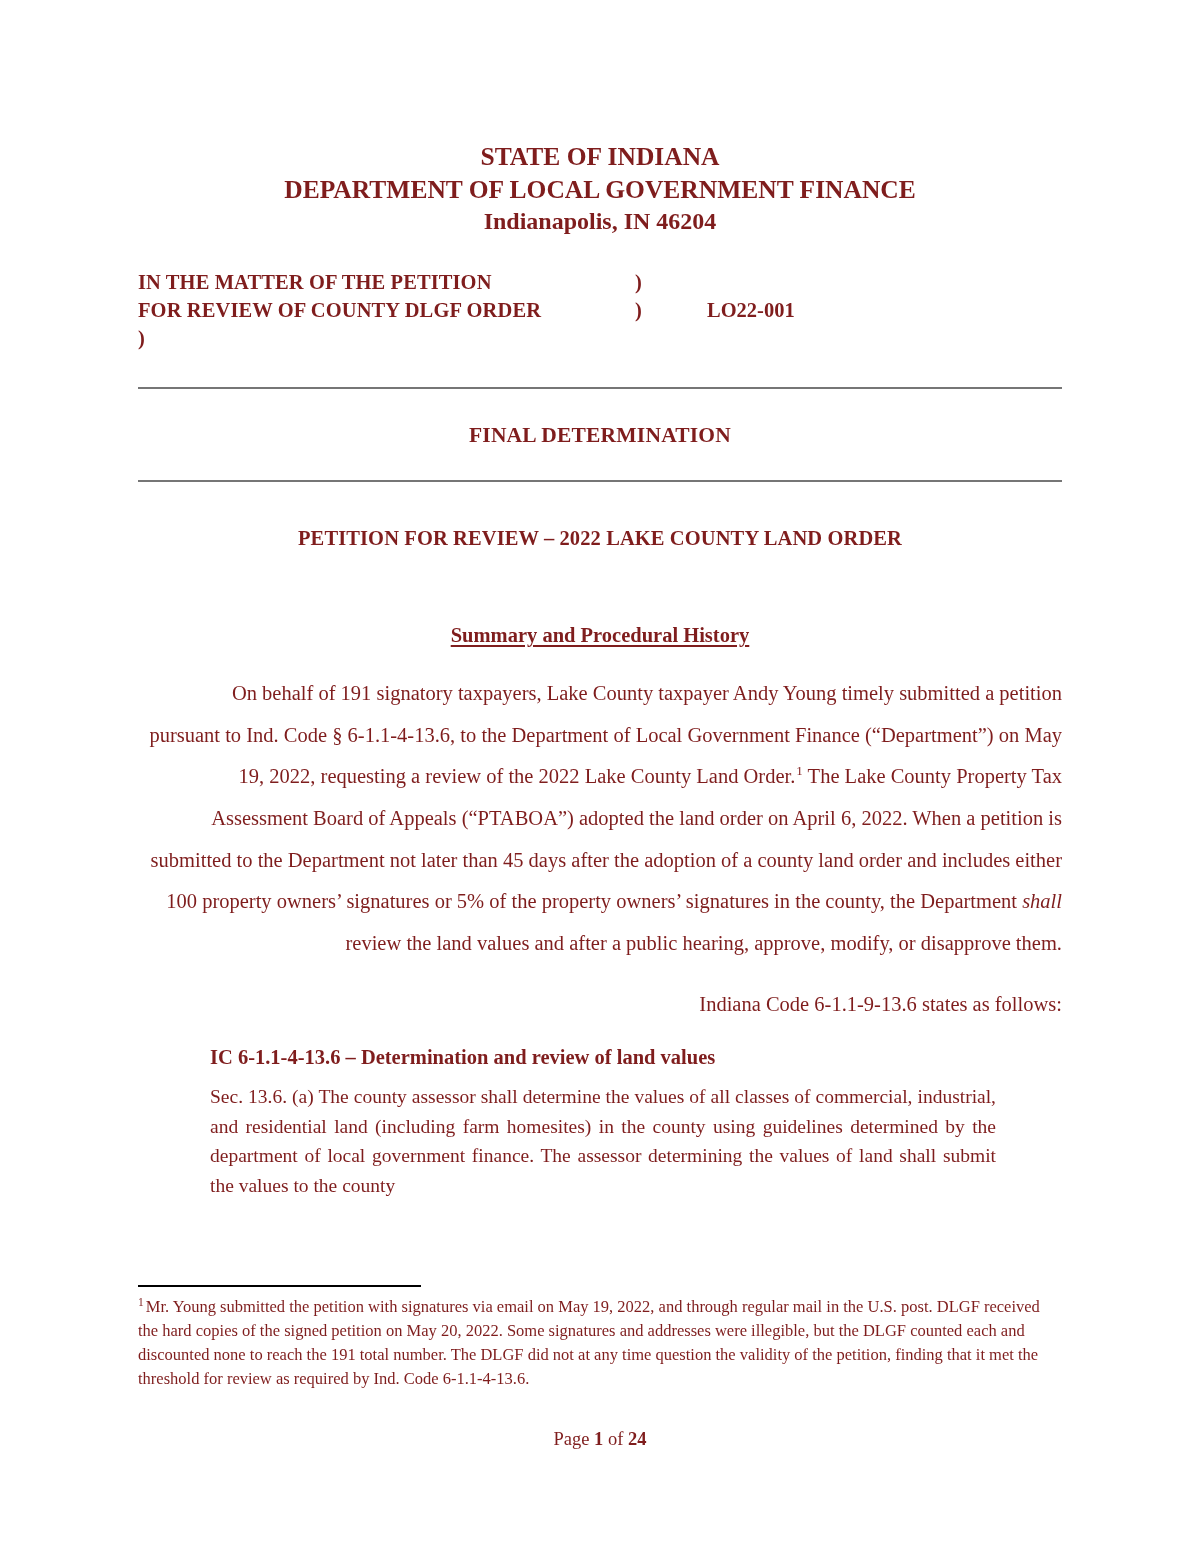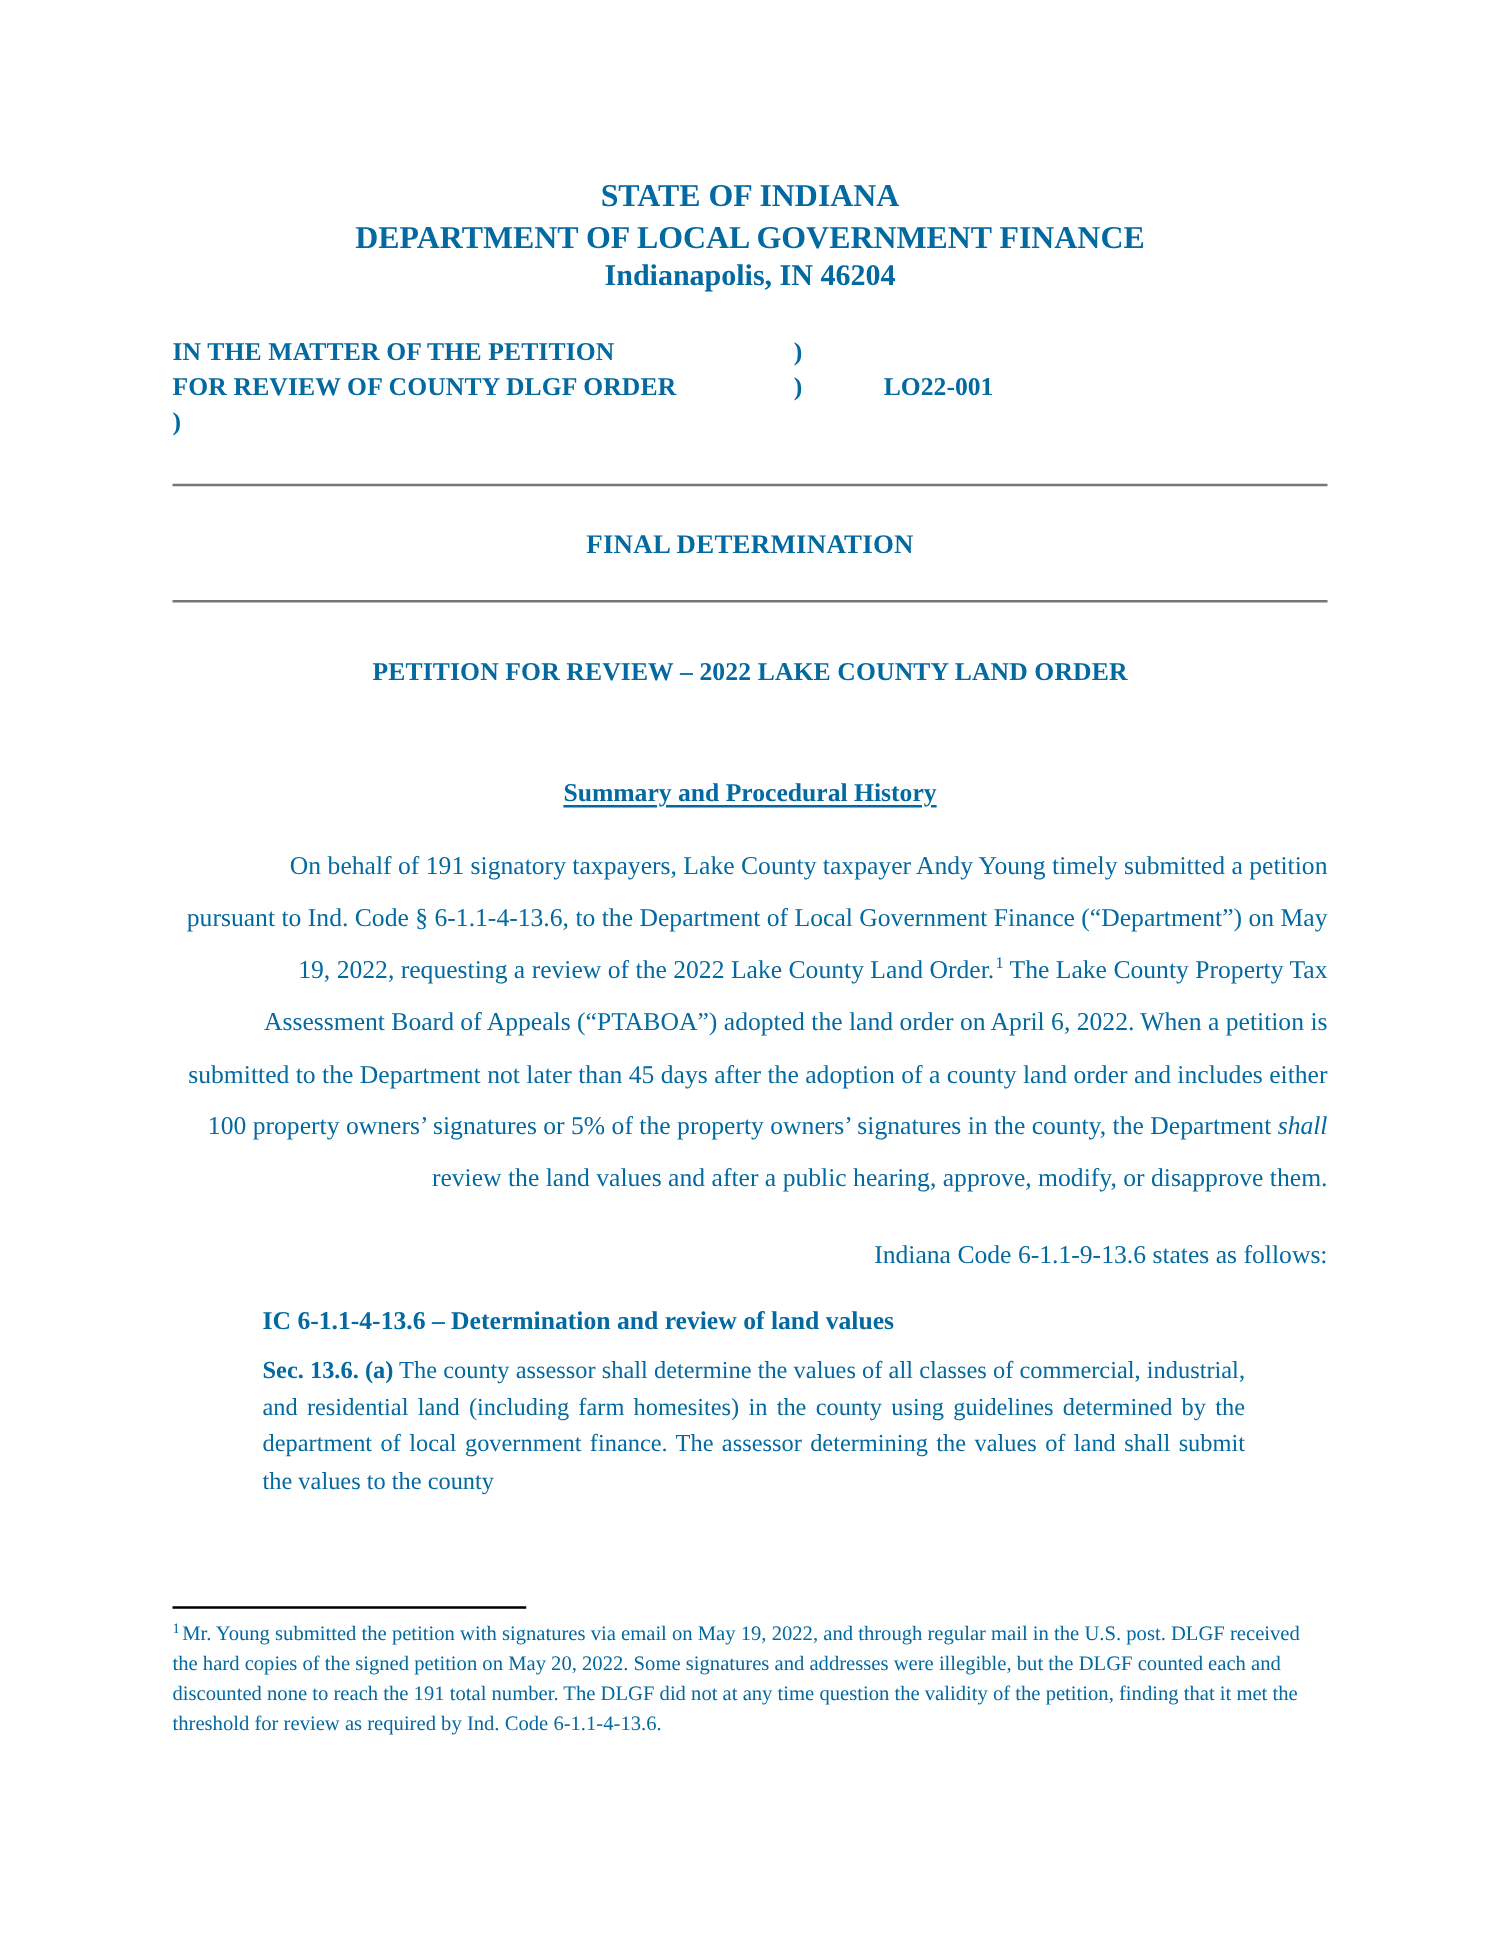--- a/index.html
+++ b/index.html
@@ -8,21 +8,21 @@
     padding: 0;
     background: #ffffff;
   }
   .page {
     position: relative;
     width: 1200px;
     height: 1554px;
     margin: 0 auto;
     background: #ffffff;
     font-family: "Liberation Serif", "DejaVu Serif", serif;
-    color: #0369a1;
+    color: #7f1d1d;
     box-sizing: border-box;
     overflow: hidden;
   }
 
   .content {
     position: absolute;
     left: 138px;
     top: 0;
     width: 924px;
   }
@@ -130,21 +130,21 @@
     font-weight: bold;
     font-size: 20.5px;
     margin-top: 20px;
   }
   .quote-text {
     font-size: 19.5px;
     line-height: 1.52;
     text-align: justify;
     margin-top: 13px;
   }
-  .quote-text b { font-weight: bold; margin-top: 36px; }
+  .quote-text b { font-weight: normal; margin-top: 36px; }
 
   
   .footnote-area {
     position: absolute;
     left: 138px;
     top: 1285px;
     width: 924px;
   }
   .footnote-rule {
     border: 0;
@@ -224,14 +224,20 @@
       <div class="quote-text"><b>Sec. 13.6. (a)</b> <span>The county assessor shall determine the values of all classes of commercial, industrial, and residential land (including farm homesites) in the county using guidelines determined by the department of local government finance. The assessor determining the values of land shall submit the values to the county</span></div>
     </div>
 
   </div>
 
   <div class="footnote-area">
     <hr class="footnote-rule">
     <div class="footnote-text"><span class="fn-sup">1</span><span>Mr. Young submitted the petition with signatures via email on May 19, 2022, and through regular mail in the U.S. post.  DLGF received the hard copies of the signed petition on May 20, 2022. Some signatures and addresses were illegible, but the DLGF counted each and discounted none to reach the 191 total number. The DLGF did not at any time question the validity of the petition, finding that it met the threshold for review as required by Ind. Code 6-1.1-4-13.6.</span></div>
   </div>
 
+  <div class="footer">
+    <span>Page</span>
+    <b>1</b>
+    <span>of</span>
+    <b>24</b>
+  </div>
 
 </div>
 
 </body></html>

